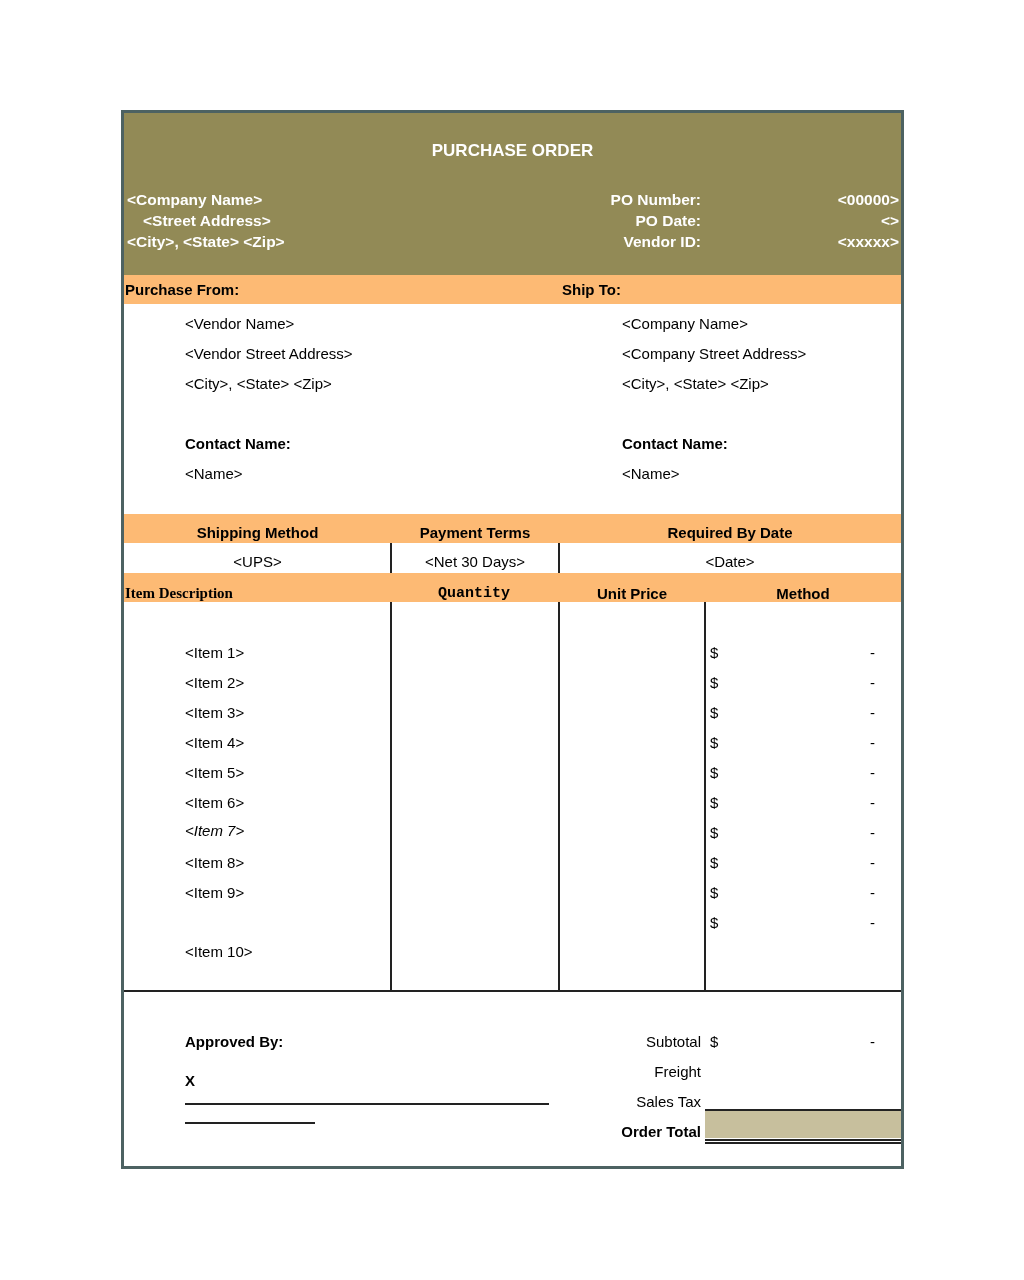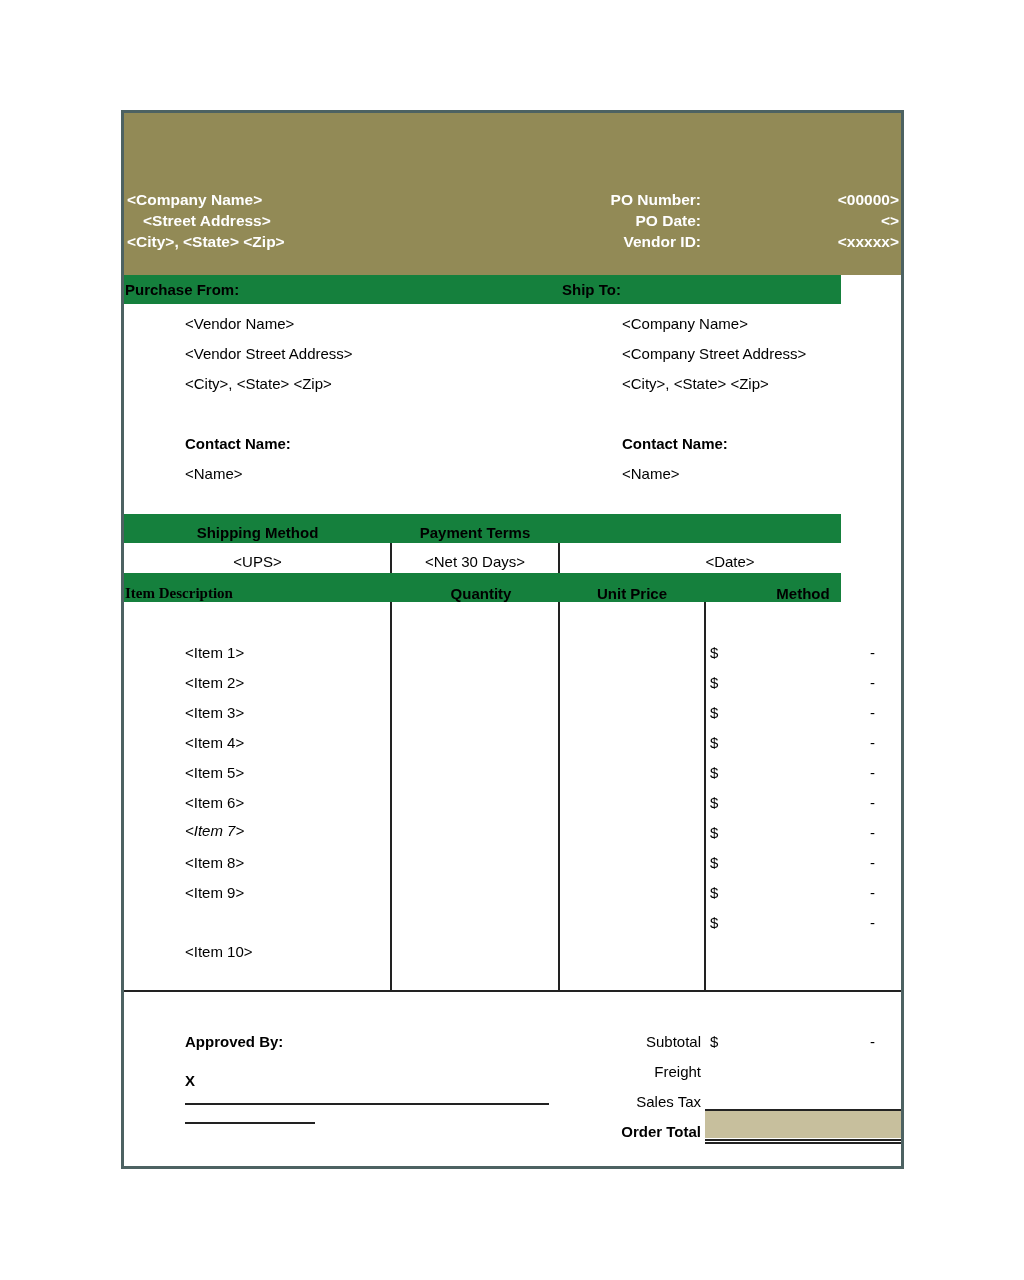--- a/index.html
+++ b/index.html
@@ -6,34 +6,35 @@
     html, body { width: 1024px; height: 1280px; background: #ffffff; }
     body { position: relative; font-family: "Liberation Sans", sans-serif; color: #000; }
     .sheet {
       position: absolute; left: 121px; top: 110px; width: 783px; height: 1059px;
       border: 3px solid #4d6262; border-right-width: 3px; border-bottom-width: 3px;
       background: #fff;
     }
     .abs { position: absolute; white-space: nowrap; }
     .hdr { position: absolute; left: 0; top: 0; width: 777px; height: 162px; background: #928a56; }
     .hdr .t { color: #fff; font-weight: bold; font-size: 15.5px; }
-    .band { position: absolute; left: 0; width: 717px; height: 29px; background: #15803d; }
+    .band { position: absolute; left: 0; width: 777px; height: 29px; background: #fdba74; }
     .bold { font-weight: bold; font-size: 15px; }
     .reg { font-size: 15px; }
     .vline { position: absolute; width: 2px; background: #222; }
     .hline { position: absolute; height: 2px; background: #222; }
     .center { text-align: center; }
     .right { text-align: right; }
   </style>
 </head>
 <body>
 
 <div class="sheet">
 
   <div class="hdr">
+    <div class="abs t center" style="left:0;width:777px;top:28px;font-size:17px;">PURCHASE ORDER</div>
     <div class="abs t" style="left:3px;top:78px;">&lt;Company Name&gt;</div>
     <div class="abs t" style="left:3px;top:99px;margin-left:16px;">&lt;Street Address&gt;</div>
     <div class="abs t" style="left:3px;top:120px;">&lt;City&gt;, &lt;State&gt; &lt;Zip&gt;</div>
 
     <div class="abs t right" style="right:200px;top:78px;">PO Number:</div>
     <div class="abs t right" style="right:200px;top:99px;">PO Date:</div>
     <div class="abs t right" style="right:200px;top:120px;">Vendor ID:</div>
 
     <div class="abs t right" style="right:2px;top:78px;">&lt;00000&gt;</div>
     <div class="abs t right" style="right:2px;top:99px;">&lt;&gt;</div>
@@ -53,31 +54,32 @@
 
   <div class="abs reg" style="left:498px;top:202px;">&lt;Company Name&gt;</div>
   <div class="abs reg" style="left:498px;top:232px;">&lt;Company Street Address&gt;</div>
   <div class="abs reg" style="left:498px;top:262px;">&lt;City&gt;, &lt;State&gt; &lt;Zip&gt;</div>
   <div class="abs bold" style="left:498px;top:322px;">Contact Name:</div>
   <div class="abs reg" style="left:498px;top:352px;">&lt;Name&gt;</div>
 
   <div class="band" style="top:401px;">
     <div class="abs bold center" style="left:0;width:267px;top:10px;">Shipping Method</div>
     <div class="abs bold center" style="left:267px;width:168px;top:10px;">Payment Terms</div>
+    <div class="abs bold center" style="left:435px;width:342px;top:10px;">Required By Date</div>
   </div>
 
   <div class="abs reg center" style="left:0;width:267px;top:440px;">&lt;UPS&gt;</div>
   <div class="abs reg center" style="left:267px;width:168px;top:440px;">&lt;Net 30 Days&gt;</div>
   <div class="abs reg center" style="left:435px;width:342px;top:440px;">&lt;Date&gt;</div>
   <div class="vline" style="left:266px;top:430px;height:30px;"></div>
   <div class="vline" style="left:434px;top:430px;height:30px;"></div>
 
   <div class="band" style="top:460px;">
     <div class="abs bold" style="left:1px;top:12px;font-family:Liberation Serif, serif;">Item Description</div>
-    <div class="abs bold center" style="left:273px;width:168px;top:12px;">Quantity</div>
+    <div class="abs bold center" style="left:266px;width:168px;top:12px;font-family:Liberation Mono, monospace;">Quantity</div>
     <div class="abs bold center" style="left:435px;width:146px;top:12px;">Unit Price</div>
     <div class="abs bold center" style="left:581px;width:196px;top:12px;">Method</div>
   </div>
 
   <div class="vline" style="left:266px;top:489px;height:389px;"></div>
   <div class="vline" style="left:434px;top:489px;height:389px;"></div>
   <div class="vline" style="left:580px;top:489px;height:389px;"></div>
   <div class="hline" style="left:0;top:877px;width:777px;"></div>
 
   <div id="item-rows">

